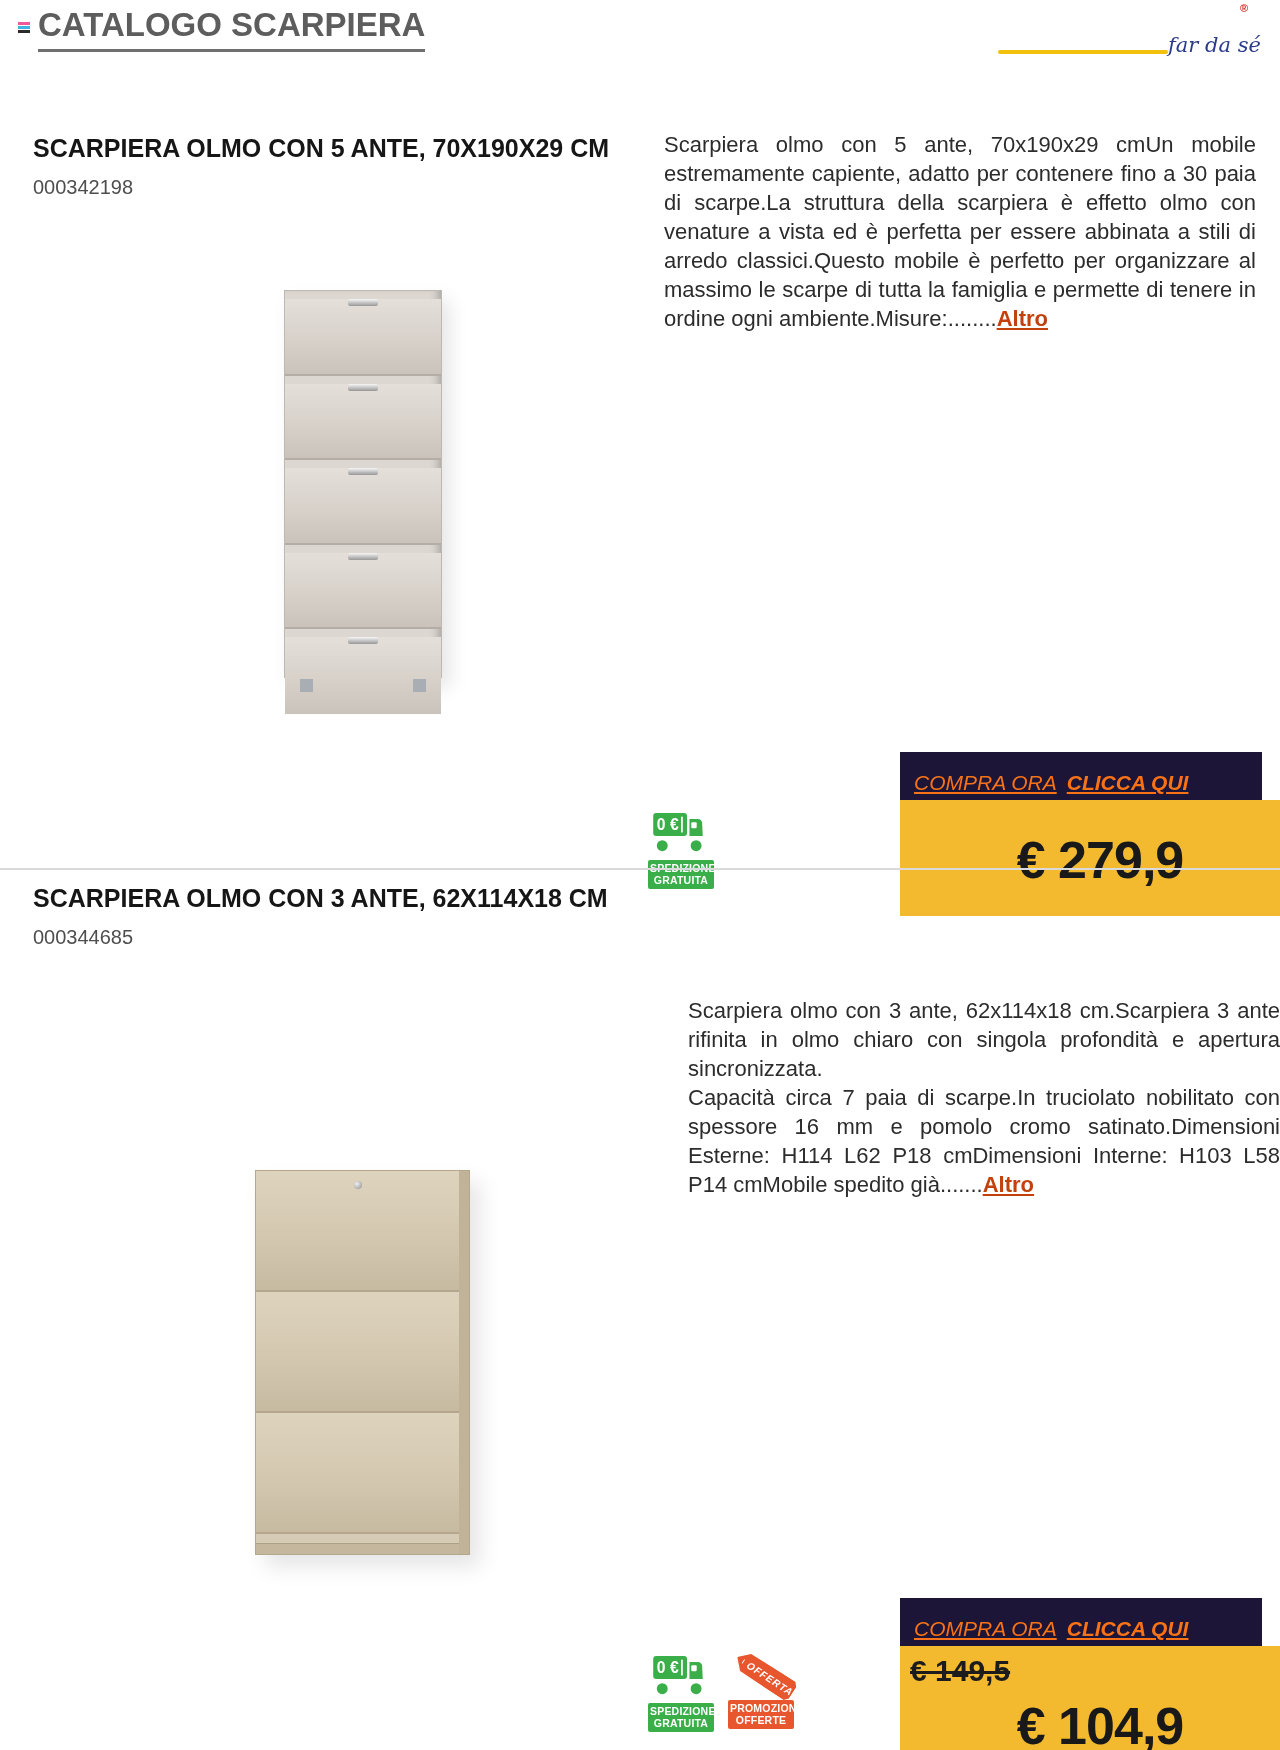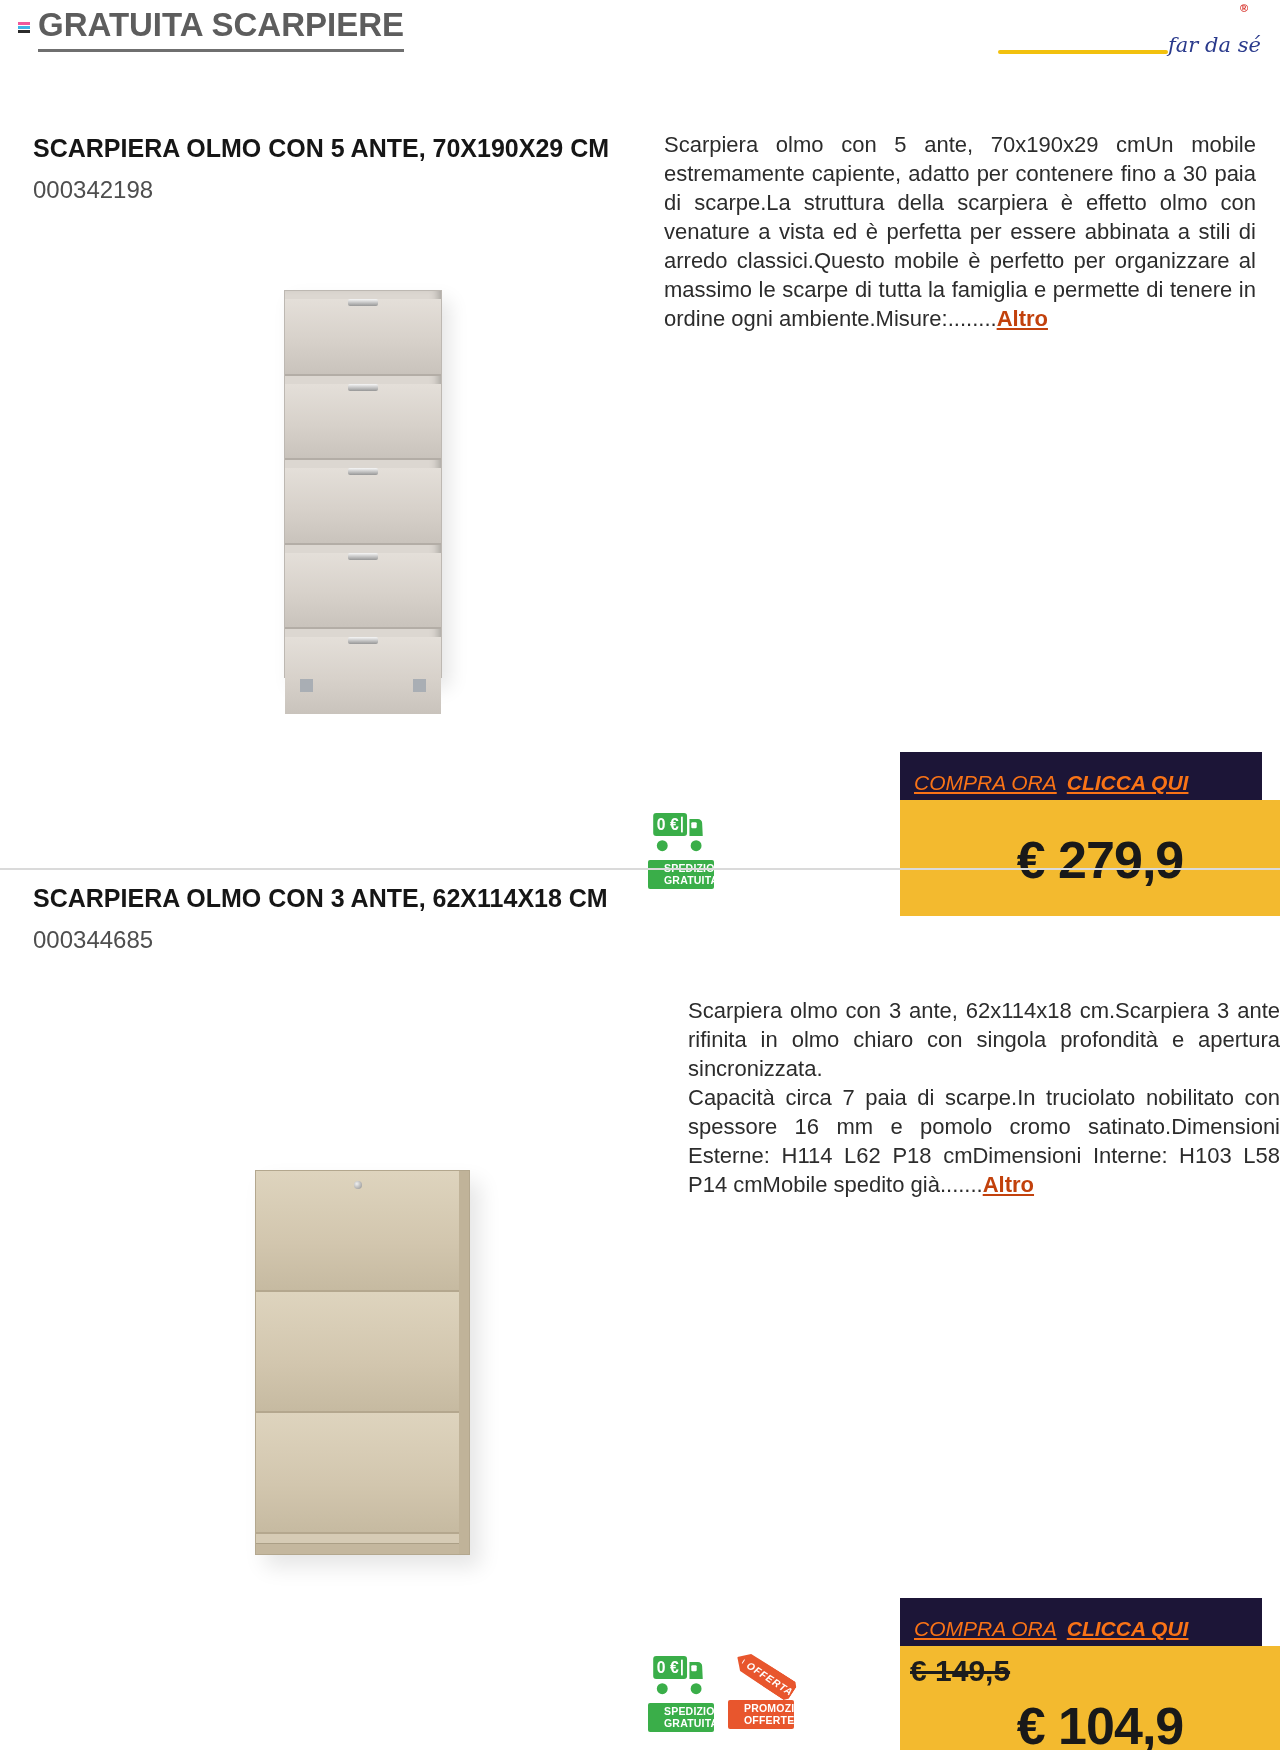--- a/index.html
+++ b/index.html
@@ -25,21 +25,21 @@
   .logo { position:absolute; left:960px; top:0; width:310px; height:72px; }
   .logo-text { position:absolute; left:36px; top:0px; font-size:46px; font-weight:800; letter-spacing:-2px; white-space:nowrap; }
   .logo-euro { color:#1e3a8f; }
   .logo-brico { color:#d5271f; }
   .logo-reg { position:absolute; left:280px; top:2px; font-size:11px; color:#d5271f; font-weight:700; }
   .logo-line { position:absolute; left:38px; top:50px; width:170px; height:4px; background:#f2c10e; border-radius:2px; }
   .logo-tagline { position:absolute; left:208px; top:33px; font-family:"DejaVu Serif", serif; font-style:italic; font-size:21px; color:#2a3a8c; white-space:nowrap; }
 
   
   .prod-title { position:absolute; left:33px; font-size:25px; font-weight:700; color:#161616; white-space:nowrap; }
-  .prod-code  { position:absolute; left:33px; font-size:24px; color:#4e4e4e;text-align:right; }
+  .prod-code  { position:absolute; left:33px; font-size:20px; color:#4e4e4e;text-align:right; }
   .prod-desc  { position:absolute; left:664px; width:592px; font-size:22px; line-height:29px; color:#2c2c2c; text-align:justify; }
   .prod-desc p { text-align:justify; }
   .more-link { font-weight:700; text-decoration:underline; color:#c2410c; cursor:pointer; }
 
   
   .buy-panel { position:absolute; left:900px; width:362px; background:#1c1537; }
   .buy-bar { position:absolute; left:14px; top:19px; font-size:21px; color:#f97316; white-space:nowrap; cursor:pointer;font-style:italic; }
   .buy-bar .compra { font-weight:400; text-decoration:underline; }
   .buy-bar .clicca { font-weight:700; text-decoration:underline; margin-left:10px; }
   .price-box { position:absolute; left:0; width:400px; background:#f3ba2f; }
@@ -54,21 +54,21 @@
   #buy2 { top:1598px; height:152px; }
   #buy2 .price-box { top:48px; height:116px; }
   #buy2 .price-old { top:8px; }
   #buy2 .price-main { top:50px; }
 
   
   .badge { position:absolute; width:70px; text-align:center; }
   .badge-label {
     margin-top:4px; display:inline-block; width:66px;
     color:#fff; font-size:10.5px; line-height:11.5px; font-weight:700;
-    padding:3px 16px; border-radius:2px; letter-spacing:0.2px;
+    padding:3px 2px; border-radius:2px; letter-spacing:0.2px;
   }
   .badge-green .badge-label { background:#3aae49; }
   .badge-orange .badge-label { background:#e8562d; }
   .truck-svg { display:block; margin:0 auto; }
   .tag-wrap { position:relative; height:46px; }
   .tag {
     position:absolute; left:6px; top:14px; width:66px; height:22px;
     background:#e8562d; transform:rotate(33deg);
     clip-path:polygon(0% 50%, 15% 4%, 94% 0%, 100% 20%, 100% 80%, 94% 100%, 15% 96%);
     display:flex; align-items:center;
@@ -119,21 +119,21 @@
 </head>
 <body>
 
 <div id="page">
 
   <div class="hdr-icon">
     <span class="s1"></span>
       <span class="s2"></span>
       <span class="s3"></span>
   </div>
-  <div class="page-title">GRATUITA SCARPIERE</div>
+  <div class="page-title">CATALOGO SCARPIERA</div>
 
   <div class="logo">
     <div class="logo-reg">®</div>
     <div class="logo-line"></div>
     <div class="logo-tagline">far da sé</div>
   </div>
 
   <div class="prod-title" style="top:134px;">SCARPIERA OLMO CON 5 ANTE, 70X190X29 CM</div>
   <div class="prod-code" style="top:176px;">000342198</div>
 

